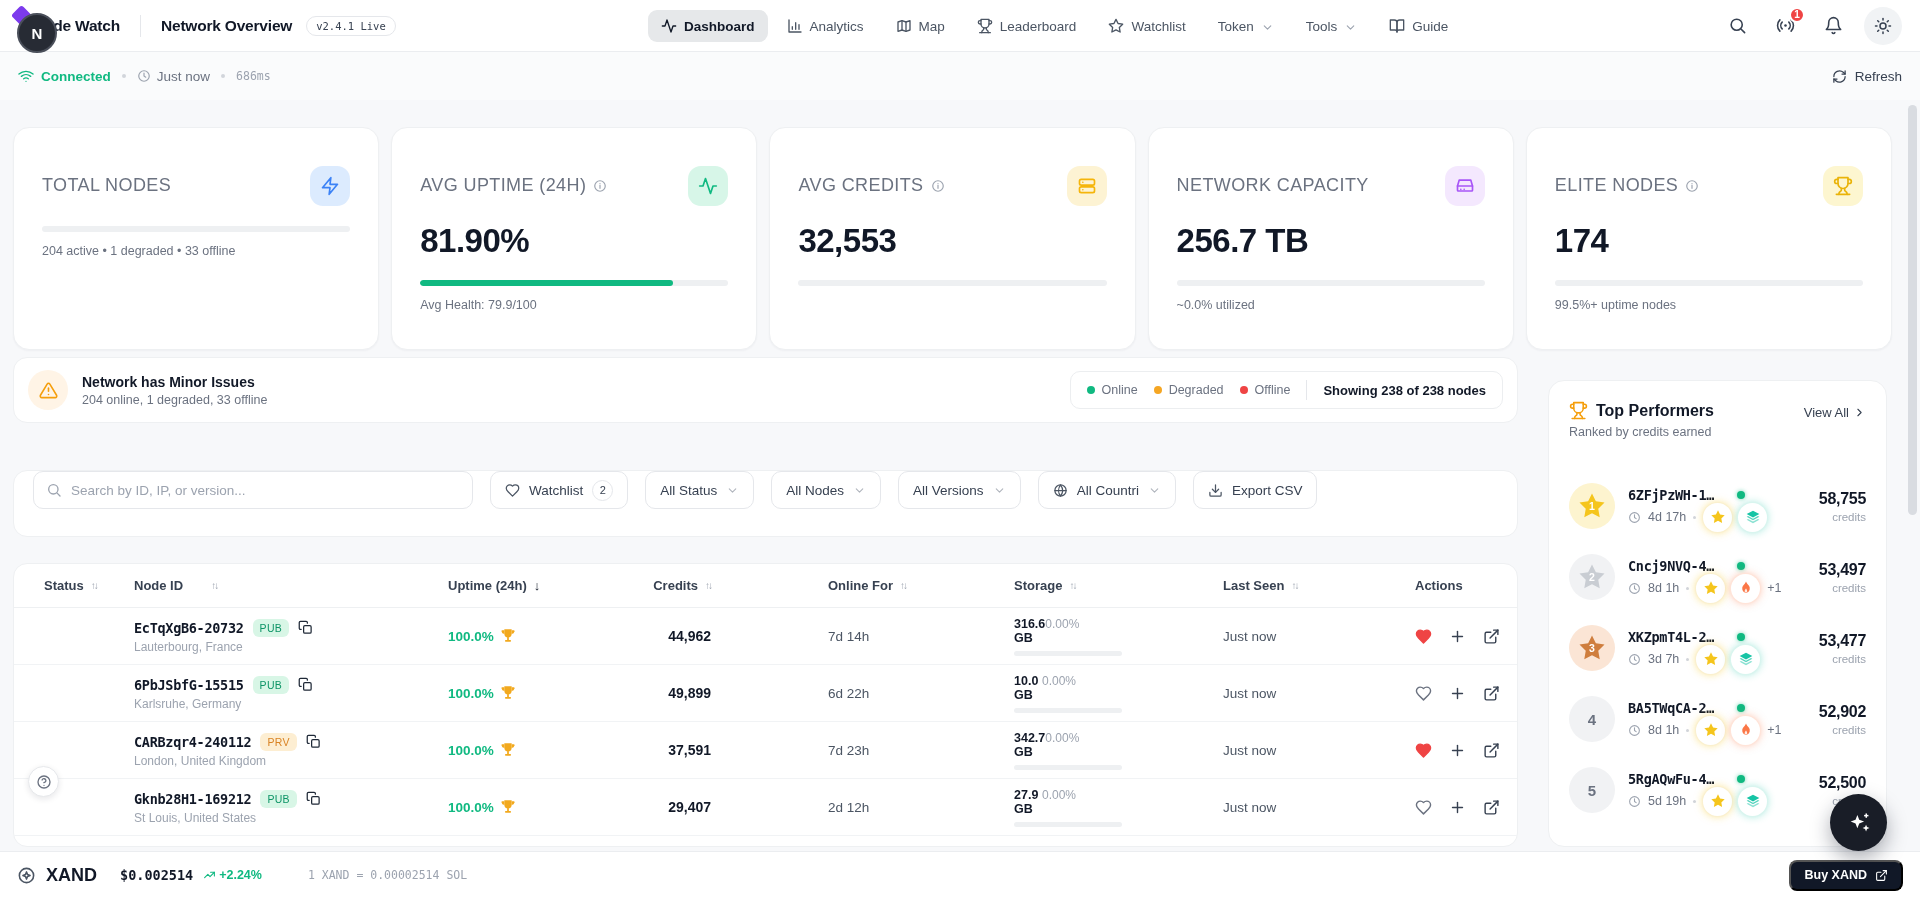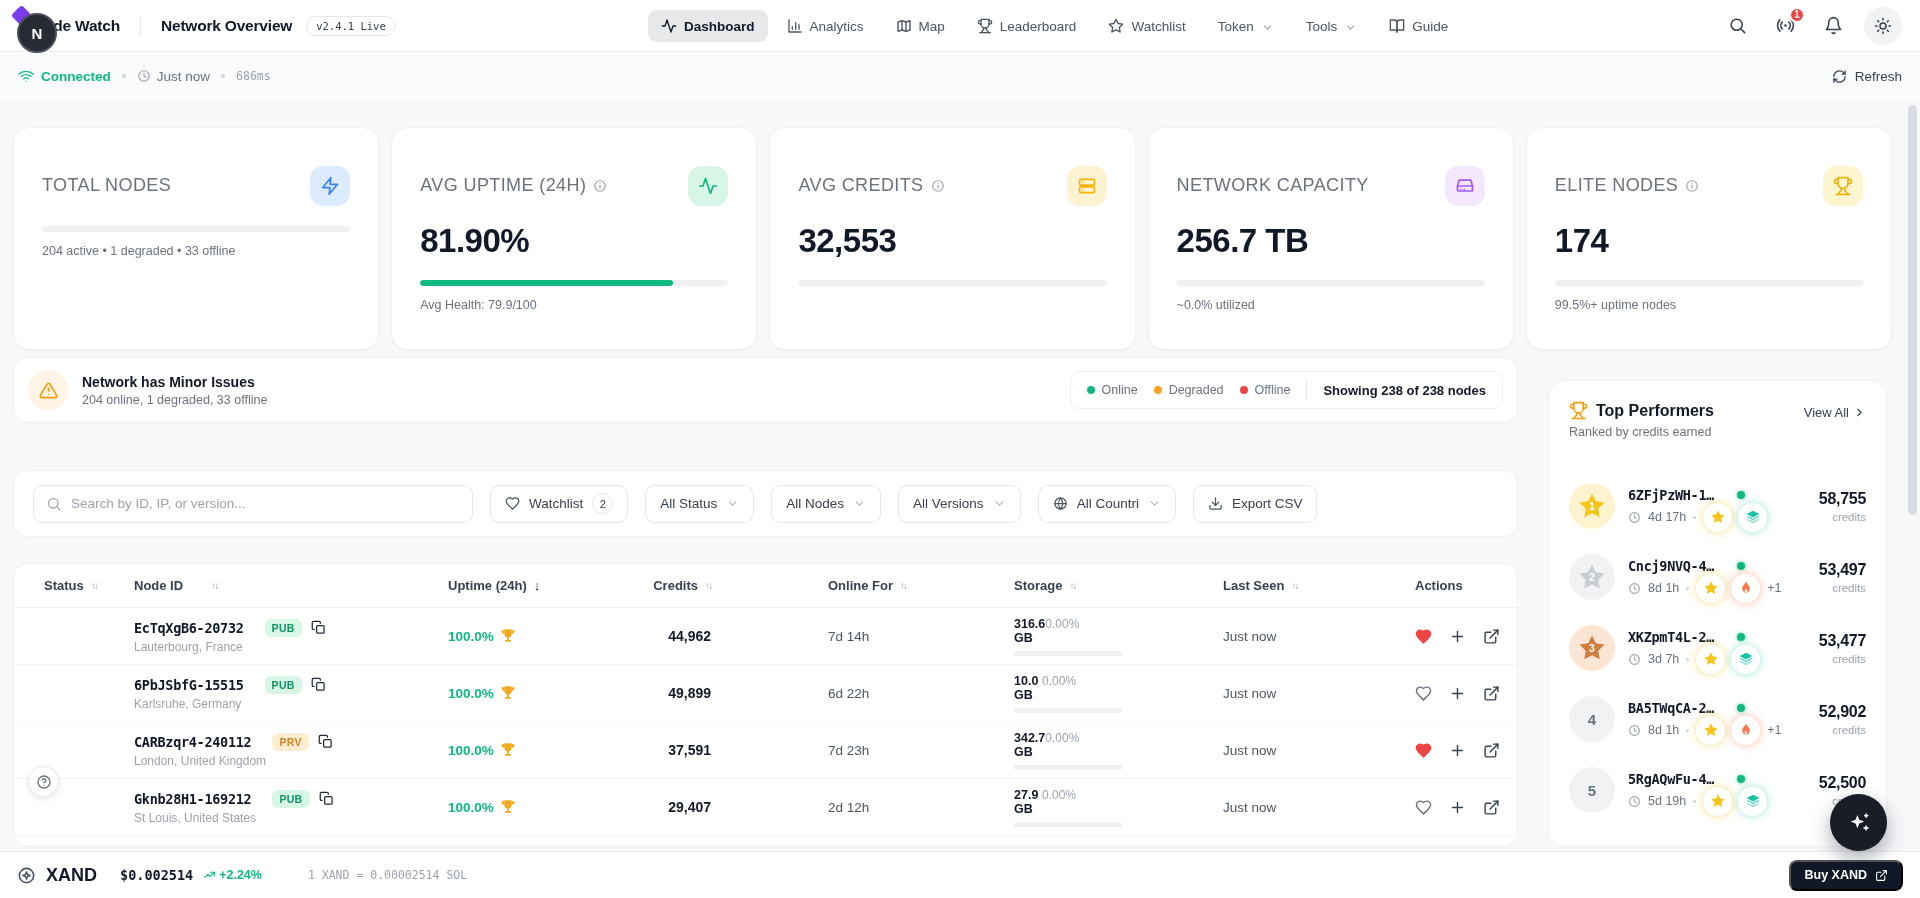--- a/index.html
+++ b/index.html
@@ -81,21 +81,21 @@
   .alert-sub { font-size:12.5px; color:#6b7280; margin-top:3px; }
   .legend-pill { margin-left:auto; display:flex; align-items:center; gap:16px; border:1px solid #eceef0;
     border-radius:10px; height:38px; padding:0 16px; background:#fff; }
   .legend-item { display:flex; align-items:center; gap:7px; font-size:12.5px; color:#6b7280; }
   .ldot { width:8px; height:8px; border-radius:50%; }
   .legend-div { width:1px; height:20px; background:#e5e7eb; }
   .showing { font-size:13px; font-weight:700; color:#111827; }
 
   
   .filters { position:absolute; top:470px; left:13px; width:1505px; height:67px; background:#fff;
-    border:1px solid #eef0f2; border-radius:14px; display:flex; align-items:center; padding:0 19px; gap:17px; }
+    border:1px solid #eef0f2; border-radius:14px; display:flex; padding:0 19px; gap:17px; }
   .search-box { width:440px; height:38px; border:1px solid #e5e7eb; border-radius:10px; display:flex;
     align-items:center; padding:0 12px; gap:9px; color:#9ca3af; }
   .search-box .ic { width:16px; height:16px; flex:none; }
   .search-box input { border:none; outline:none; flex:1; font-size:13.5px; color:#111827;
     font-family:inherit; background:transparent; }
   .search-box input::placeholder { color:#9ca3af; }
   .fbtn { height:38px; border:1px solid #e5e7eb; border-radius:10px; background:#fff; display:flex;
     align-items:center; gap:9px; padding:0 14px; font-size:13.5px; color:#374151; cursor:pointer;
     white-space:nowrap; }
   .fbtn .ic { width:15px; height:15px; color:#4b5563; }
@@ -114,21 +114,21 @@
   .sort-active { font-size:13px; color:#111827; font-weight:700; }
   .pad-status { padding-left:30px; } .pad-node { padding-left:30px;gap:28px; }
   .pad-up { padding-left:14px; } .col-credits { justify-content:flex-end; text-align:right; padding-right:33px; }
   .pad-online { padding-left:84px; } .pad-storage { padding-left:80px; padding-right:78px; }
   .pad-last { padding-left:69px; } .pad-actions { padding-left:46px; }
   .trow { height:57px; border-bottom:1px solid #f1f3f5; cursor:pointer; }
   .status-dot { width:12px; height:12px; border-radius:50%; background:#10b981; margin-left:30px; }
   .node-cell { display:flex; flex-direction:column; gap:3px; }
   .node-line { display:flex; align-items:center; gap:9px; }
   .node-id { font-weight:700; font-size:13.5px; letter-spacing:-.3px; }
-  .badge { font-size:10.5px; font-weight:700; border-radius:6px; padding:3px 7px; letter-spacing:.3px;margin-left:12px; }
+  .badge { font-size:10.5px; font-weight:400; border-radius:6px; padding:3px 7px; letter-spacing:.3px; }
   .badge.pub { background:#d8f6e6; color:#0d9466; }
   .badge.prv { background:#fdeed2; color:#d98324; }
   .copy-ic { width:15px; height:15px; color:#1f2937; cursor:pointer; }
   .node-loc { font-size:12px; color:#9ca3af; }
   .up-cell { display:flex; align-items:center; gap:6px; color:#10b981; font-weight:600; font-size:13.5px; }
   .trophy-sm { width:16px; height:16px; }
   .credits-cell { font-weight:700; font-size:14px; }
   .online-cell, .last-cell { color:#4b5563; font-size:13.5px; }
   .storage-wrap { display:flex; flex-direction:column; gap:6px; }
   .storage-line { display:flex; align-items:baseline; justify-content:space-between; }

